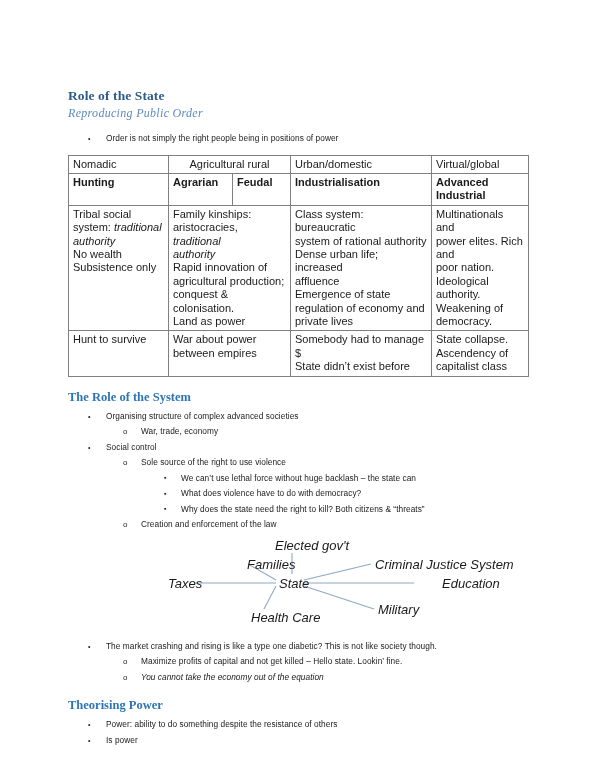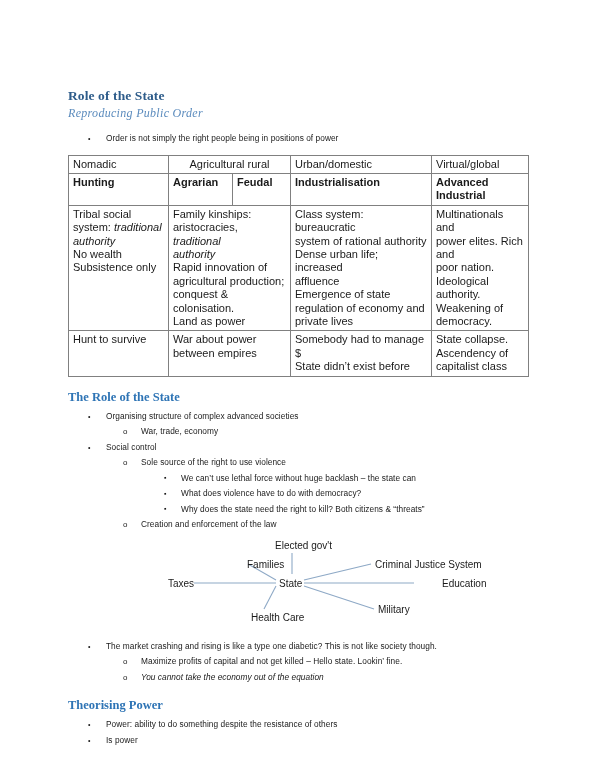--- a/index.html
+++ b/index.html
@@ -99,24 +99,25 @@
   
   .diagram {
     position: relative;
     width: 462px;
     height: 92px;
     margin: 10px 0 4px 0;
   }
   .diagram svg { position: absolute; left: 0; top: 0; }
   .node {
     position: absolute;
-    font-size: 10px;
+    font-size: 13px;
     color: #1a1a1a;
     white-space: nowrap;
     line-height: 11px;
+    font-style: italic;
   }
   .spacer-md { height: 13px; }
 </style>
 </head>
 <body>
 
 <div class="page">
   <div class="content">
 
     <h1 class="doc-title">Role of the State</h1>
@@ -202,21 +203,21 @@
               <span class="cell-line">State collapse.</span>
               <span class="cell-line">Ascendency of</span>
               <span class="cell-line">capitalist class</span>
             </td>
         </tr>
       </tbody>
     </table>
 
     <div class="spacer-md"></div>
 
-    <h2 class="section-title">The Role of the State</h2>
+    <h2 class="section-title">The Role of the System</h2>
     <ul class="blist">
         <li class="bitem lvl1"><span class="bullet">•</span><span>Organising structure of complex advanced societies</span></li>
         <li class="bitem lvl2"><span class="bullet">o</span><span>War, trade, economy</span></li>
         <li class="bitem lvl1"><span class="bullet">•</span><span>Social control</span></li>
         <li class="bitem lvl2"><span class="bullet">o</span><span>Sole source of the right to use violence</span></li>
         <li class="bitem lvl3"><span class="bullet">▪</span><span>We can’t use lethal force without huge backlash – the state can</span></li>
         <li class="bitem lvl3"><span class="bullet">▪</span><span>What does violence have to do with democracy?</span></li>
         <li class="bitem lvl3"><span class="bullet">▪</span><span>Why does the state need the right to kill? Both citizens &amp; “threats”</span></li>
         <li class="bitem lvl2"><span class="bullet">o</span><span>Creation and enforcement of the law</span></li>
       </ul>

